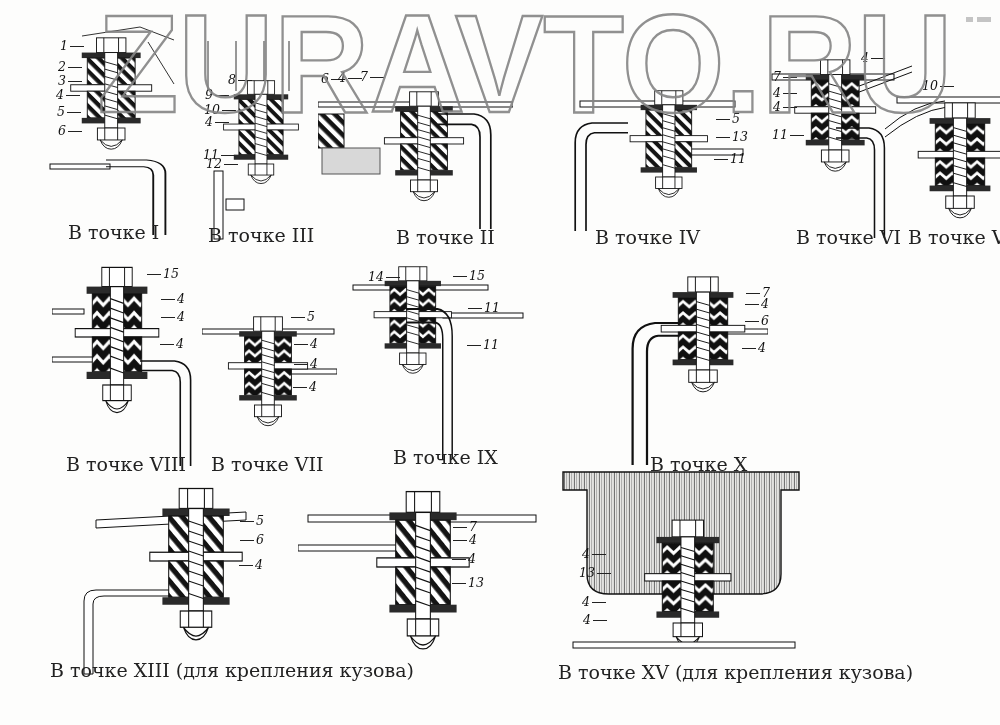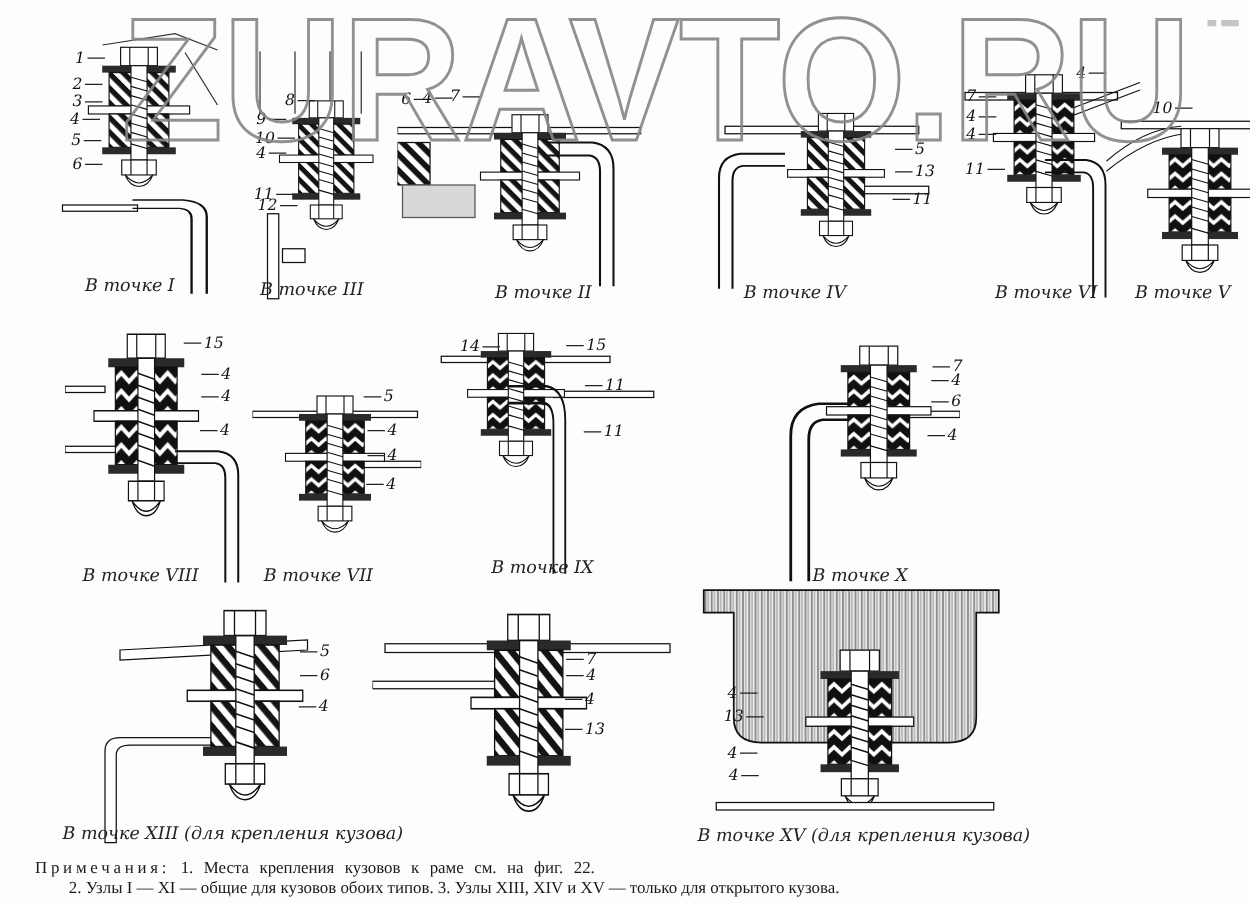--- a/index.html
+++ b/index.html
@@ -1,20 +1,20 @@
 <!DOCTYPE html>
 <html><head>
 <meta charset="utf-8">
 <style>
   html,body{margin:0;padding:0;background:#fff}
   .page{position:relative;width:1000px;height:725px;background:#fdfdfc;overflow:hidden;
         font-family:"Liberation Serif",serif;color:#1a1a1a}
   .fig{position:absolute}
   .fig svg.art{position:absolute;left:0;top:0}
-  .cap{position:absolute;font-style:italic;font-size:14px;white-space:nowrap;
+  .cap{position:absolute;font-size:19px;white-space:nowrap;
        font-family:"DejaVu Serif",serif;color:#222}
   .callout{position:absolute;font-style:italic;font-size:12.5px;line-height:1;
            font-family:"DejaVu Serif",serif;color:#111;white-space:nowrap}
   .co-l::after{content:"";display:inline-block;width:14px;height:0;border-top:1px solid #222;
                vertical-align:middle;margin-left:2px}
   .co-r::before{content:"";display:inline-block;width:14px;height:0;border-top:1px solid #222;
                 vertical-align:middle;margin-right:2px}
   .notes{position:absolute;left:28px;top:686px;font-size:13.5px;line-height:1.15}
   .notes .lbl{letter-spacing:3px}
   .notes .l1{word-spacing:5px}
@@ -258,21 +258,14 @@
     <figcaption class="cap" style="left:5px;top:195px">В точке XV (для крепления кузова)</figcaption>
   </figure>
 
   <svg class="wm" width="950" height="135">
     <text x="475" y="112" text-anchor="middle" textLength="855" lengthAdjust="spacingAndGlyphs" font-family="Liberation Sans, sans-serif" font-weight="bold" font-size="140" fill="none" stroke="#858585" stroke-width="2.4" opacity="0.9">ZURAVTO.RU</text>
   </svg>
   <div class="wm-frag">
     <span style="width:7px"></span><span style="width:14px;margin-left:4px"></span>
   </div>
 
-  <div class="notes">
-    <div class="l1">
-      <span class="lbl">Примечания:</span>
-      <span>1.  Места  крепления  кузовов  к  раме  см.  на  фиг. 22.</span>
-    </div>
-    <div class="l2">2. Узлы I — XI — общие для кузовов обоих типов.   3. Узлы XIII, XIV и XV — только для открытого кузова.</div>
-  </div>
 
 </div>
 
 </body></html>

